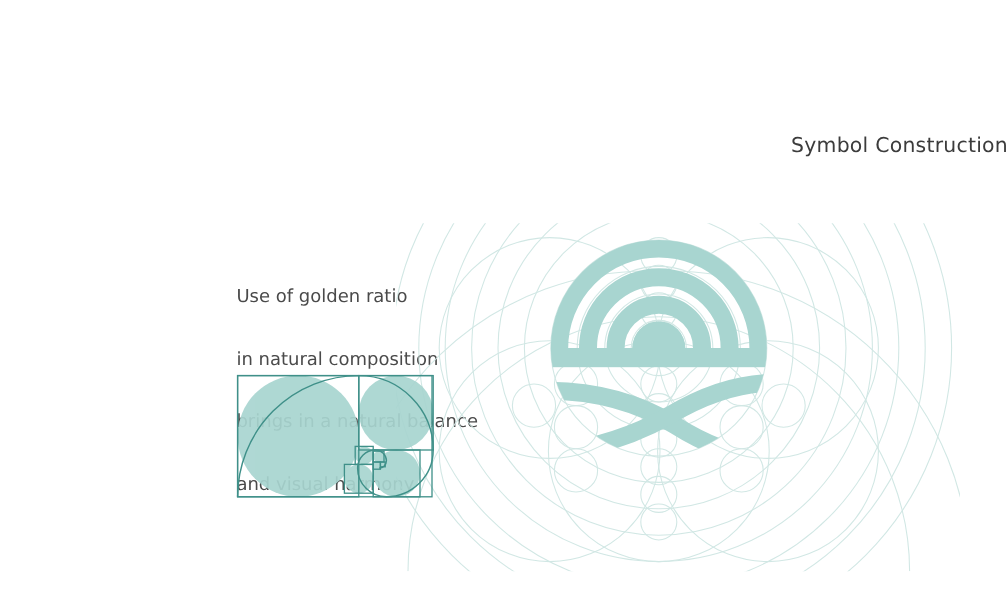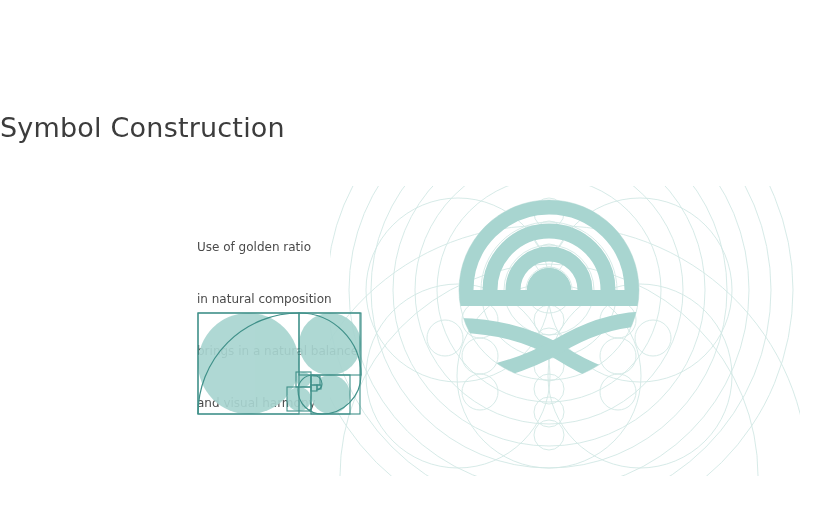--- a/index.html
+++ b/index.html
@@ -21,38 +21,38 @@
     inset: 0;
     background: #ffffff;
   }
 
   
   #slide-title {
     position: absolute;
     left: 0;
     top: 112px;
     width: 840px;
-    text-align: left;
+    text-align: right;
     font-family: "DejaVu Sans", sans-serif;
-    font-size: 27px;
+    font-size: 17px;
     font-weight: 400;
     letter-spacing: 0.2px;
     color: #3c3c3c;
     line-height: 1.2;
     white-space: pre;
   }
 
   
   #body-copy {
     position: absolute;
     left: 197px;
     top: 204px;
     width: 260px;
     font-family: "DejaVu Sans", sans-serif;
-    font-size: 12px;
+    font-size: 15px;
     font-weight: 400;
     line-height: 17.4px;
     color: #4a4a4a;
     white-space: pre;
   }
   #body-copy .line { display: block; }
 
   
   #golden-figure {
     position: absolute;

